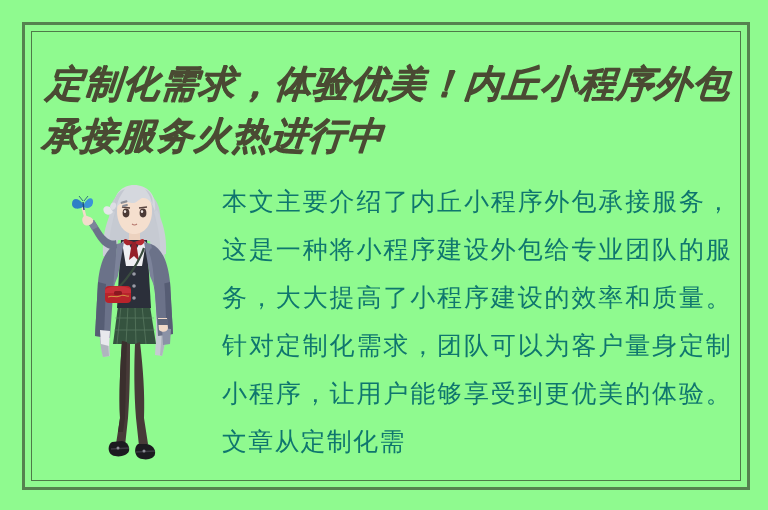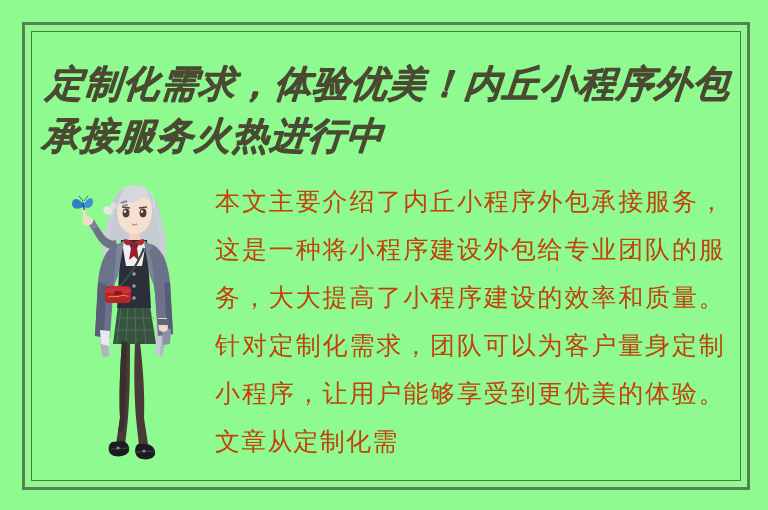--- a/index.html
+++ b/index.html
@@ -55,24 +55,24 @@
     font-style: italic;
     letter-spacing: 1px;
     text-shadow: 0.5px 0.5px 0 #4A4A33;
     transform: skewX(-5deg);
     white-space: pre-wrap;
   }
 
   
   .body-copy {
     position: absolute;
-    left: 215px;
+    left: 222px;
     top: 178px;
     width: 510px;
-    color: #c2410c;
+    color: #0f766e;
     font-family: "Liberation Serif", "DejaVu Serif", serif;
     font-size: 25px;
     line-height: 48px;
     letter-spacing: 1.2px;
     text-align: justify;
     text-justify: inter-character;
   }
 
   
   .illustration {

